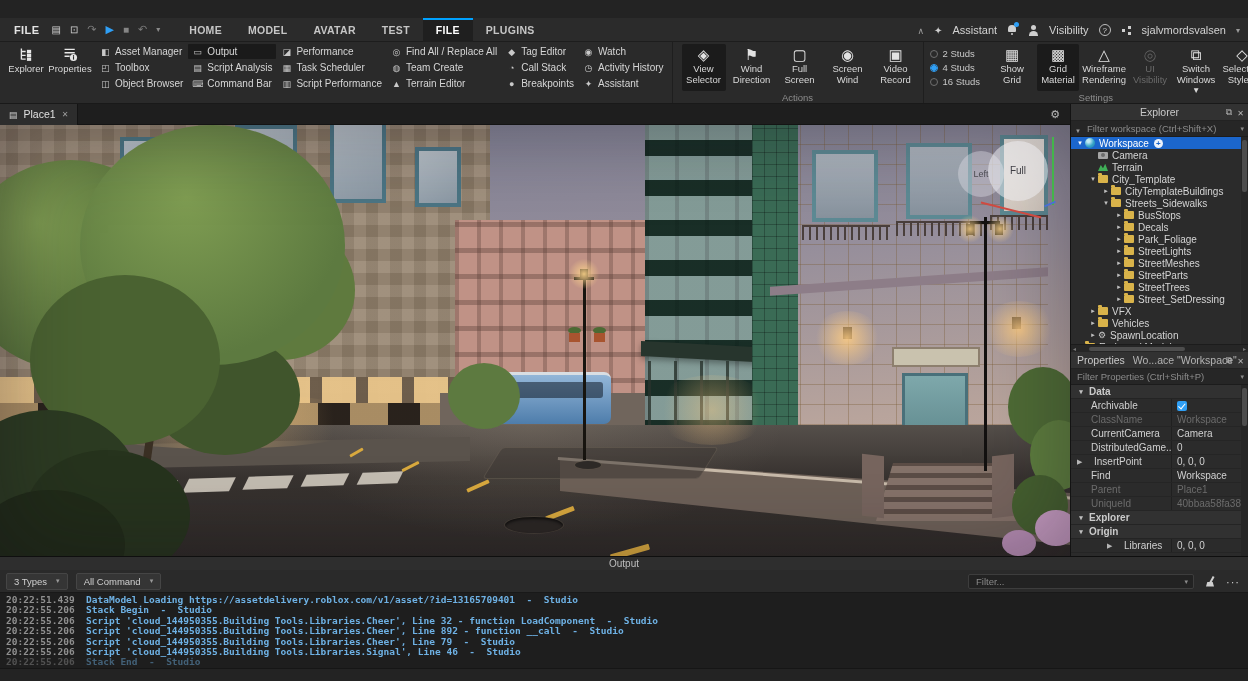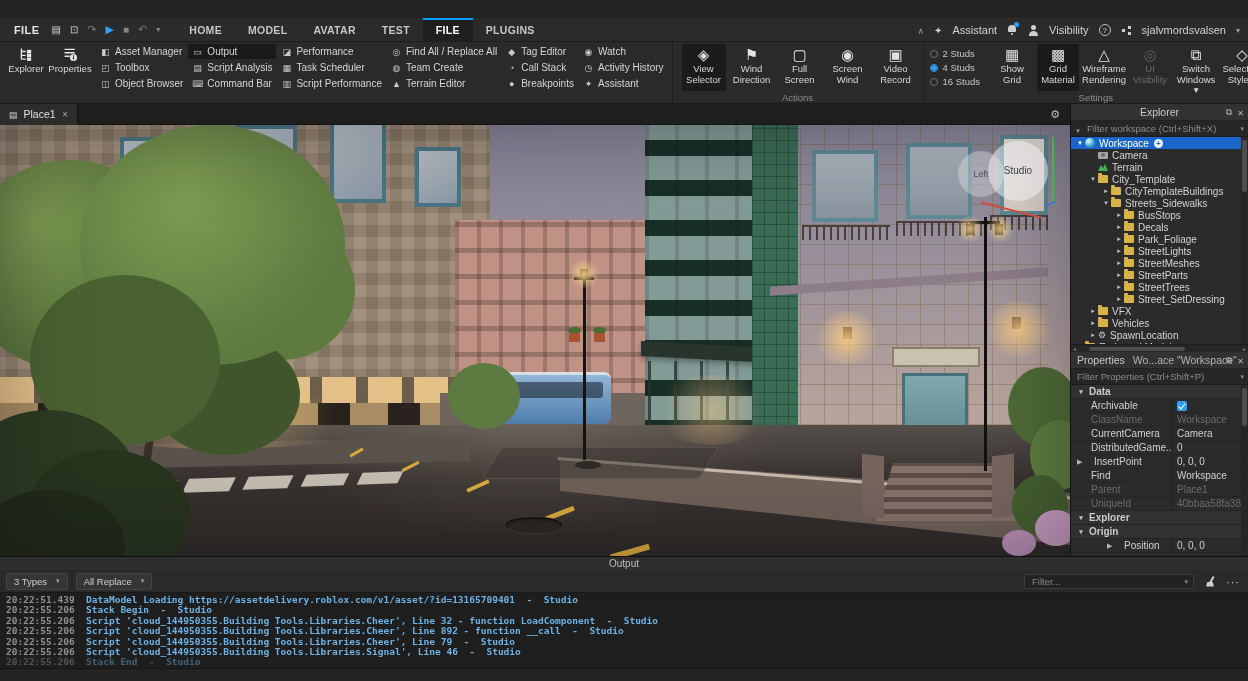--- a/index.html
+++ b/index.html
@@ -270,21 +270,21 @@
 
   
   .output{left:0;top:556px;width:1248px;height:125px;background:#1e1e1e;border-top:1px solid #0f0f0f;box-sizing:border-box}
   .out-title{height:13px;background:#2e2e2e;text-align:center;font-size:10px;line-height:13px;color:#bdbdbd}
   .out-toolbar{height:23px;background:#2a2a2a;border-bottom:1px solid #191919;display:flex;align-items:center;
                padding:0 6px;gap:8px;box-sizing:border-box;position:relative}
   .dd{height:17px;background:#353535;border:1px solid #454545;border-radius:2px;padding:0 7px;font-size:9.5px;
       color:#cfcfcf;display:flex;align-items:center;gap:7px;box-sizing:border-box}
   .dd .caret-sm{font-size:7px}
   .out-right{position:absolute;right:8px;top:0;height:23px;display:flex;align-items:center;gap:10px}
-  .filter-box{width:170px;height:15px;background:#222;border:1px solid #3d3d3d;border-radius:2px;
+  .filter-box{width:226px;height:15px;background:#222;border:1px solid #3d3d3d;border-radius:2px;
               display:flex;align-items:center;padding:0 5px;box-sizing:border-box}
   .filter-box input{flex:1;background:transparent;border:none;outline:none;color:#bdbdbd;font-size:9.5px;
                     font-family:"Liberation Sans",sans-serif}
   .filter-box input::placeholder{color:#8a8a8a}
   .broom-icon{position:relative;width:12px;height:12px;display:inline-block}
   .broom-icon::before{content:"";position:absolute;left:7px;top:0;width:2px;height:7px;background:#cfcfcf;transform:rotate(28deg)}
   .broom-icon::after{content:"";position:absolute;left:2px;top:6px;width:8px;height:5px;background:#cfcfcf;
                      clip-path:polygon(0 100%,18% 0,82% 0,100% 100%)}
   [data-name="ellipsis-icon"]::before{content:"···";color:#cfcfcf;font-size:11px;letter-spacing:1px}
   .log{height:73px;overflow:hidden;padding:2px 0 0 6px;font-family:"DejaVu Sans Mono",monospace;
@@ -608,21 +608,21 @@
     <div class="s blob fg2" data-name="foreground-foliage"></div>
     <div class="s blob fg3" data-name="foreground-foliage"></div>
     <div class="s blob rb1" data-name="bush"></div>
     <div class="s blob rb2" data-name="bush"></div>
     <div class="s blob rb3" data-name="bush"></div>
     <div class="s blob fl1" data-name="flower-bush"></div>
     <div class="s blob fl2" data-name="flower-bush"></div>
     <div class="s vignette" data-name="vignette"></div>
     <div class="s vsel" data-name="view-selector-widget">
       <div class="vsel-cL" data-name="view-selector-left-face">Left</div>
-      <div class="vsel-cF" data-name="view-selector-front-face">Studio</div>
+      <div class="vsel-cF" data-name="view-selector-front-face">Full</div>
       <div class="vsel-y" data-name="axis-y-green"></div>
       <div class="vsel-x" data-name="axis-x-red"></div>
       <div class="vsel-z" data-name="axis-z-blue"></div>
     </div>
   </div>
 
   <div class="abs rightcol" data-name="right-dock">
 
     <div data-name="explorer-panel">
       <div class="panel-header" data-name="explorer-panel-header">
@@ -830,21 +830,21 @@
               <span class="tarrow" data-name="expander-icon">▾</span>
               <span>Explorer</span>
             </div>
             <div class="psec" data-name="property-section-origin">
               <span class="tarrow" data-name="expander-icon">▾</span>
               <span>Origin</span>
             </div>
             <div class="prow" data-name="property-row-position">
               <span class="pname" style="padding-left: 30px;">
                 <span class="pexp pexp-ind" data-name="expander-icon">▶</span>
-                <span>Position</span>
+                <span>Libraries</span>
               </span>
               <span class="pval" data-name="property-value">
                 <span>0, 0, 0</span>
               </span>
             </div>
           </div>
         <div class="vscroll" data-name="properties-vertical-scrollbar">
             <div class="vthumb" style="height:38px" data-name="scrollbar-thumb"></div>
           </div>
       </div>
@@ -853,21 +853,21 @@
   </div>
 
   <div class="abs output" data-name="output-panel">
     <div class="out-title" data-name="output-panel-title">Output</div>
     <div class="out-toolbar" data-name="output-toolbar">
       <span class="dd" data-name="types-filter-dropdown">
         <span data-name="types-filter-label">3 Types</span>
         <span class="caret-sm" data-name="caret-down-icon">▾</span>
       </span>
       <span class="dd" data-name="contexts-filter-dropdown">
-        <span data-name="contexts-filter-label">All Replace</span>
+        <span data-name="contexts-filter-label">All Command</span>
         <span class="caret-sm" data-name="caret-down-icon">▾</span>
       </span>
       <span class="out-right">
         <span class="filter-box" data-name="output-filter-box">
           <input data-name="output-filter-input" placeholder="Filter..." style="">
           <span class="filter-caret" data-name="filter-caret-icon">▾</span>
         </span>
         <span class="broom-icon" data-name="clear-output-icon"></span>
         <span data-name="ellipsis-icon"></span>
       </span>

